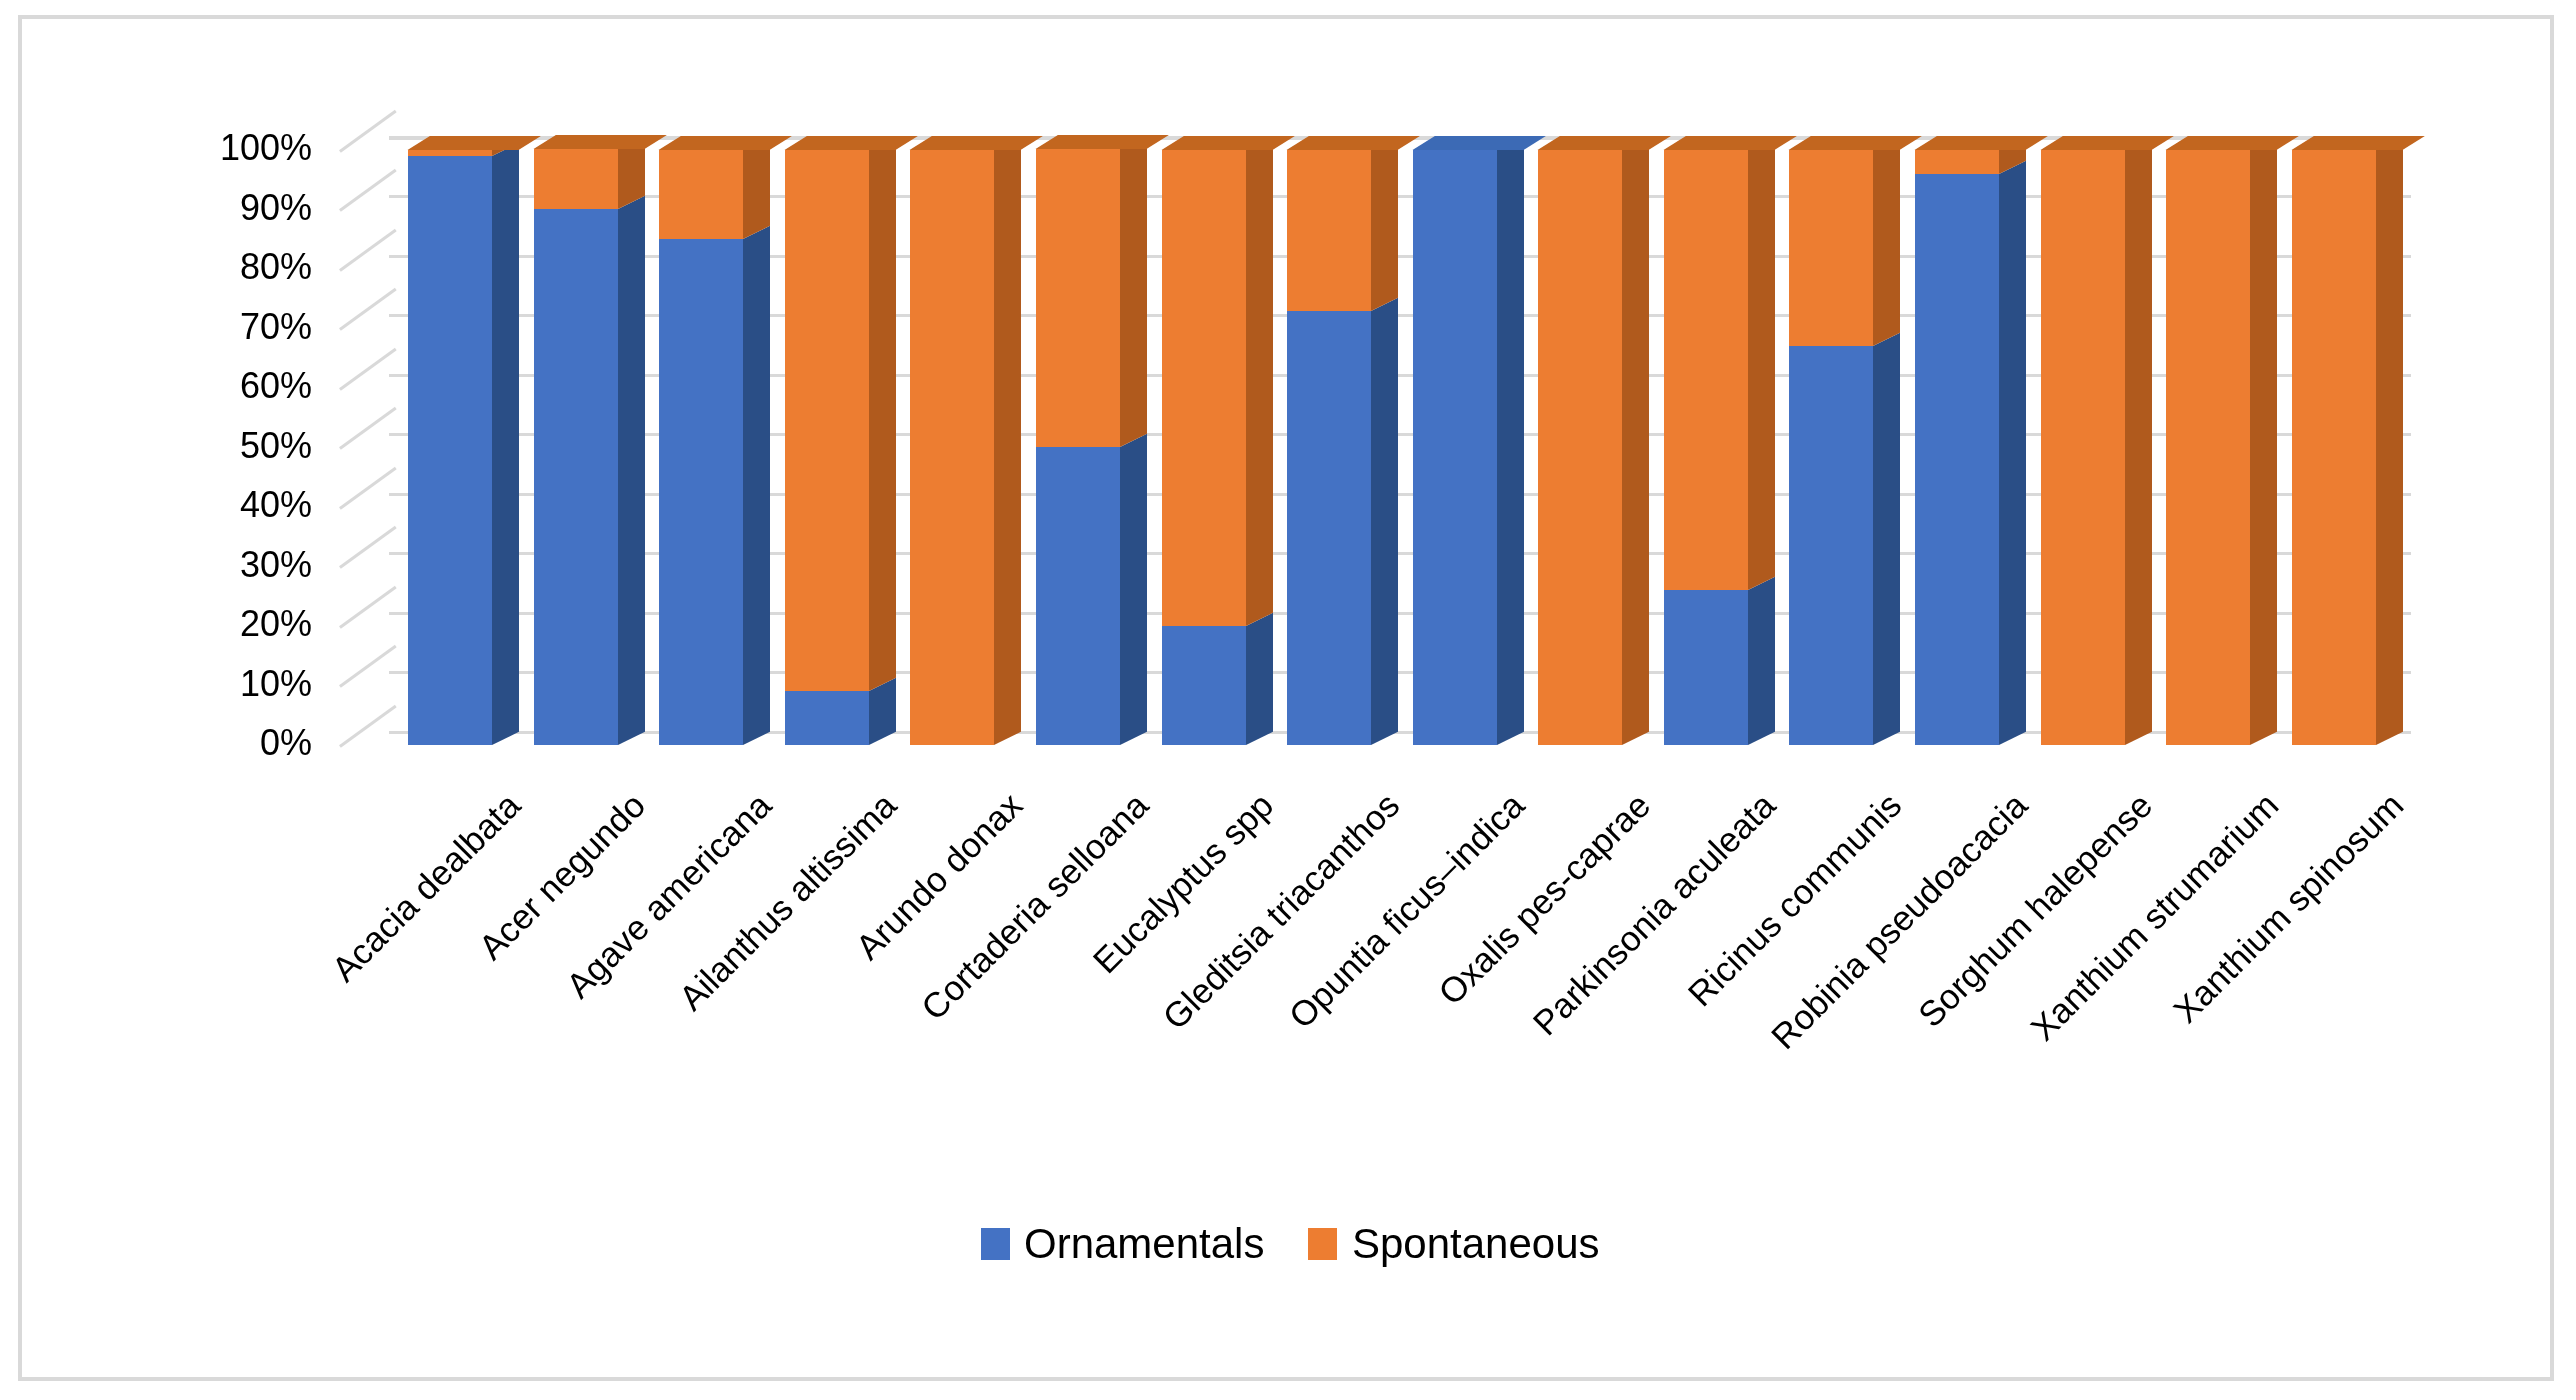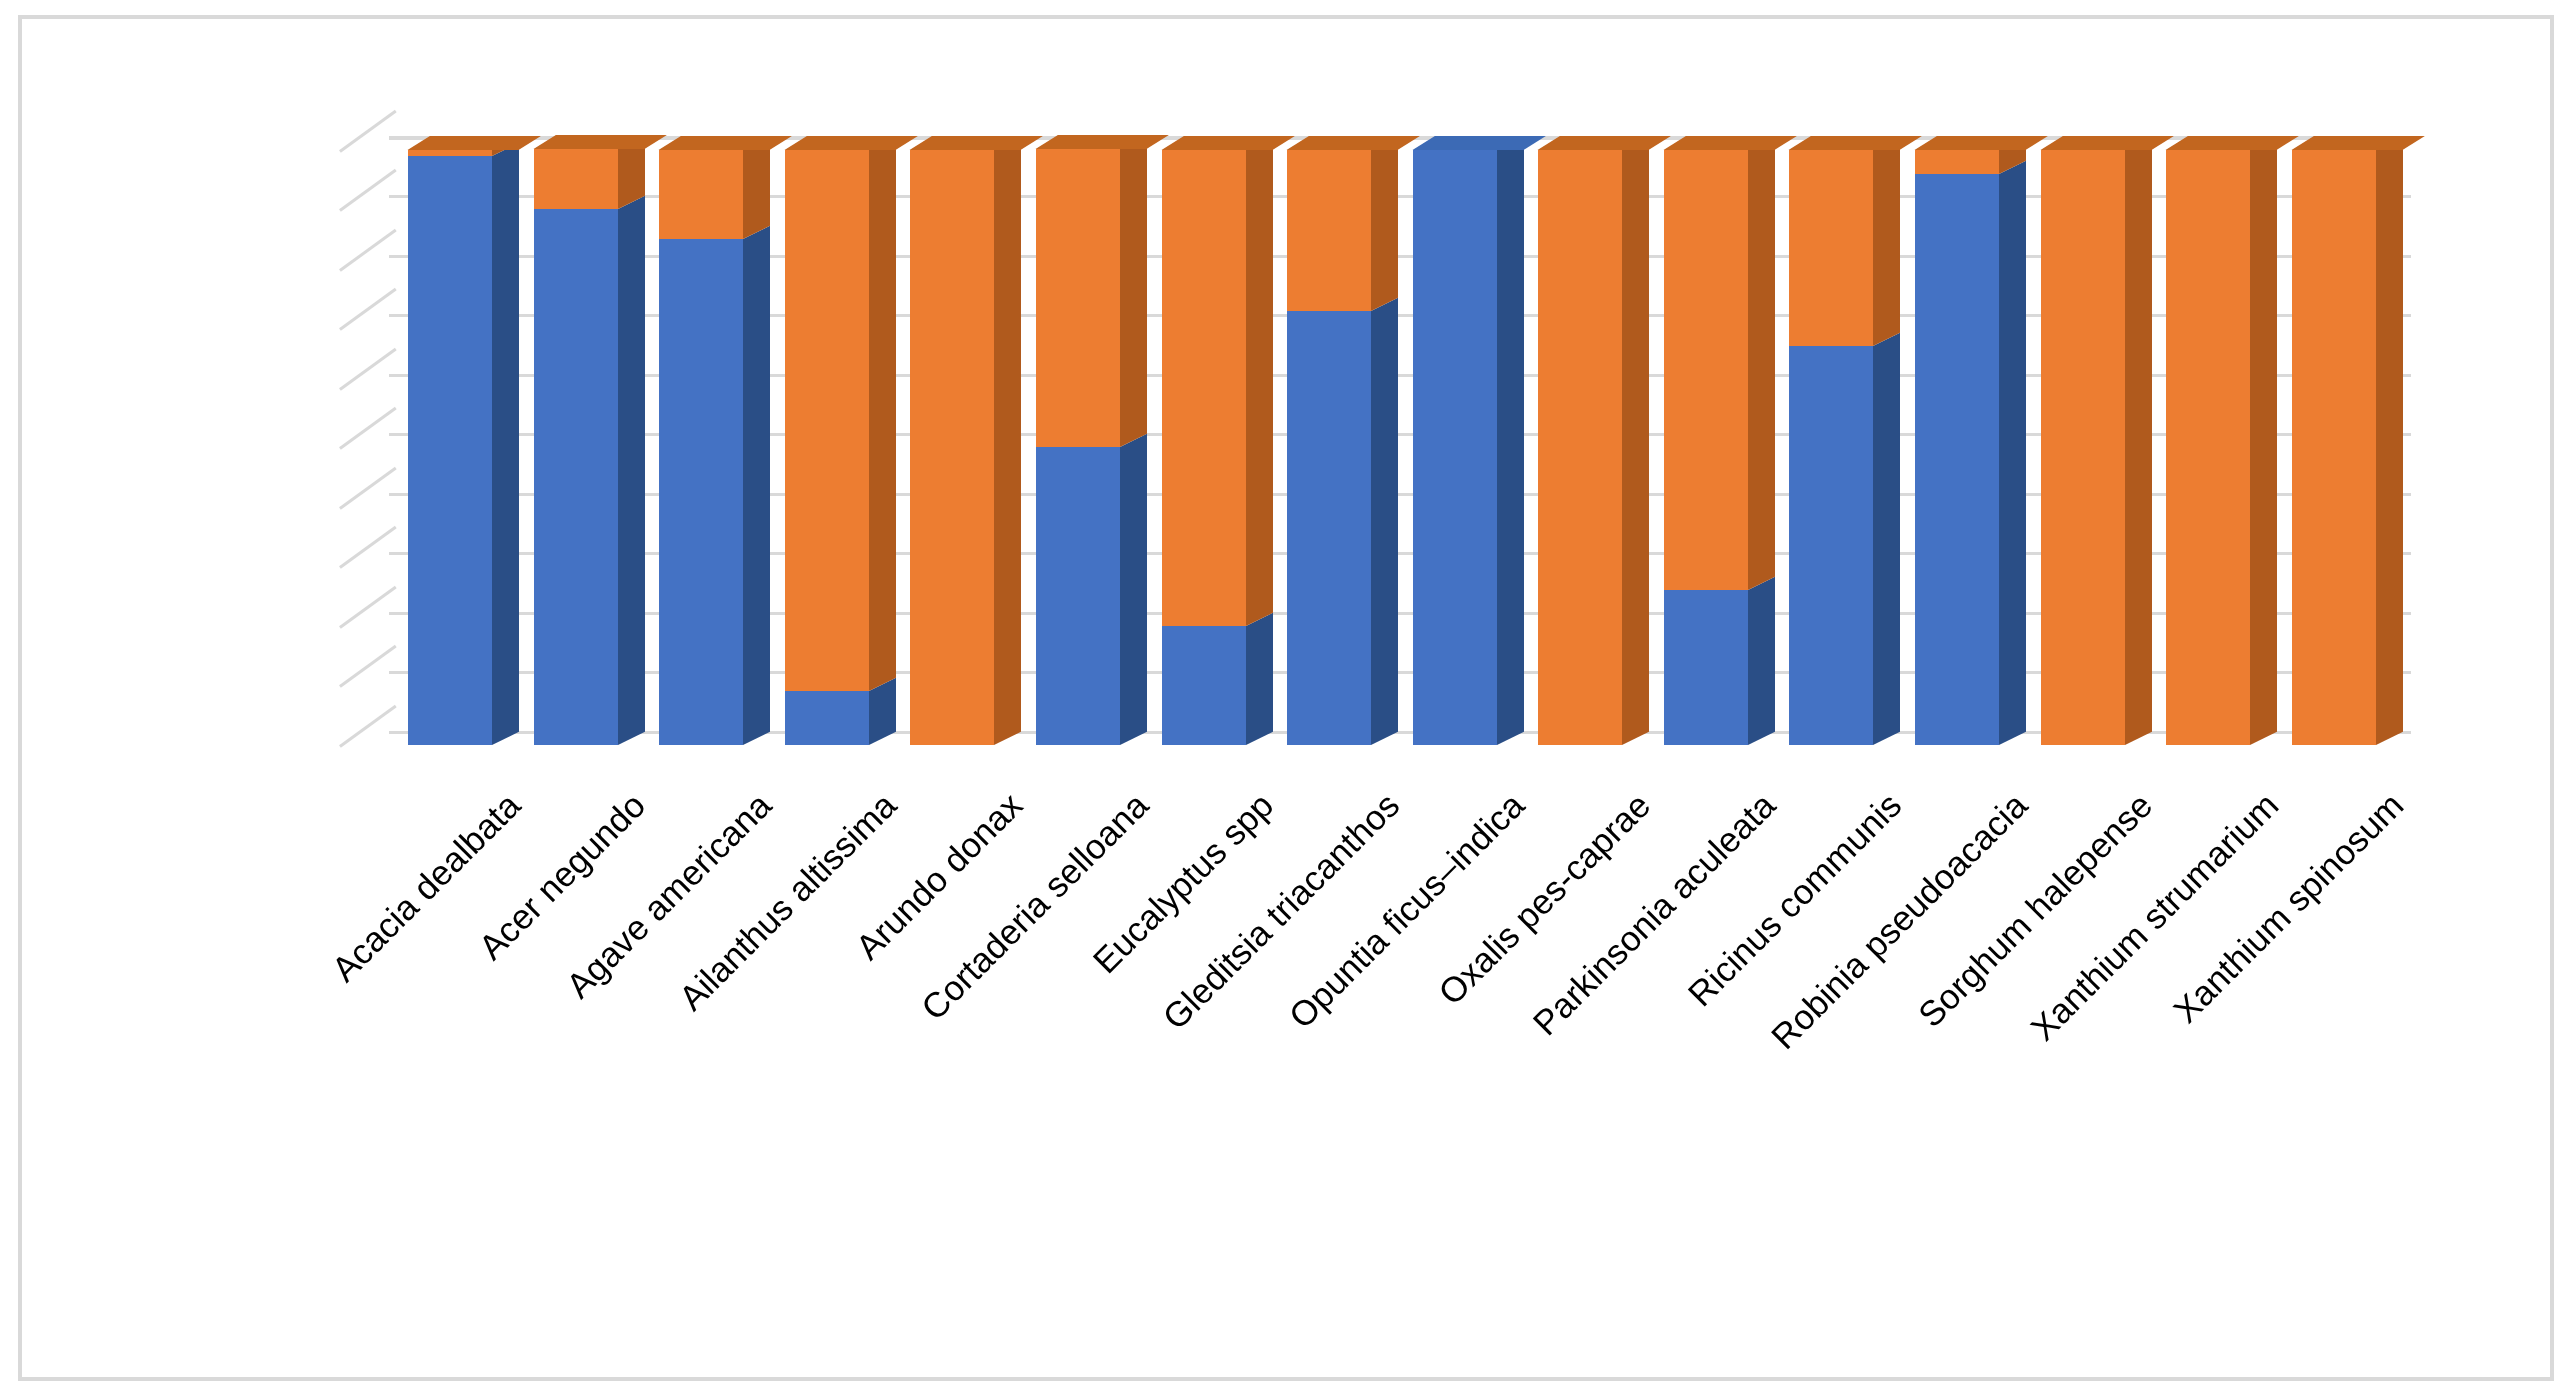--- a/index.html
+++ b/index.html
@@ -119,20 +119,33 @@
         <div class="tickdiag" style="left: 318px; top: 190px;"></div>
         <div class="tickdiag" style="left: 318px; top: 250px;"></div>
         <div class="tickdiag" style="left: 318px; top: 309px;"></div>
         <div class="tickdiag" style="left: 318px; top: 369px;"></div>
         <div class="tickdiag" style="left: 318px; top: 428px;"></div>
         <div class="tickdiag" style="left: 318px; top: 488px;"></div>
         <div class="tickdiag" style="left: 318px; top: 547px;"></div>
         <div class="tickdiag" style="left: 318px; top: 607px;"></div>
         <div class="tickdiag" style="left: 318px; top: 666px;"></div>
         <div class="tickdiag" style="left: 318px; top: 726px;"></div>
+      </div>
+    <div id="ylabels">
+        <div class="ylab" style="top: 111px;">100%</div>
+        <div class="ylab" style="top: 171px;">90%</div>
+        <div class="ylab" style="top: 230px;">80%</div>
+        <div class="ylab" style="top: 290px;">70%</div>
+        <div class="ylab" style="top: 349px;">60%</div>
+        <div class="ylab" style="top: 409px;">50%</div>
+        <div class="ylab" style="top: 468px;">40%</div>
+        <div class="ylab" style="top: 528px;">30%</div>
+        <div class="ylab" style="top: 587px;">20%</div>
+        <div class="ylab" style="top: 647px;">10%</div>
+        <div class="ylab" style="top: 706px;">0%</div>
       </div>
     <div id="bars">
         <div class="barwrap" title="Acacia dealbata" style="left: 386px; width: 84px; bottom: 640px; height: 595px;">
           <div class="bar3d" style="height: 595px;">
             <div class="seg blue" style="bottom: 0px; height: 589px;">
               <div class="face"></div>
               <div class="side"></div>
             </div>
             <div class="seg orange" style="bottom: 589px; height: 6px;">
               <div class="face"></div>
@@ -325,15 +338,25 @@
         <div class="xlab" style="left: 514px; top: 766px; width: 968px;">Opuntia ficus–indica</div>
         <div class="xlab" style="left: 640px; top: 766px; width: 968px;">Oxalis pes-caprae</div>
         <div class="xlab" style="left: 765px; top: 766px; width: 968px;">Parkinsonia aculeata</div>
         <div class="xlab" style="left: 891px; top: 766px; width: 968px;">Ricinus communis</div>
         <div class="xlab" style="left: 1017px; top: 766px; width: 968px;">Robinia pseudoacacia</div>
         <div class="xlab" style="left: 1142px; top: 766px; width: 968px;">Sorghum halepense</div>
         <div class="xlab" style="left: 1268px; top: 766px; width: 968px;">Xanthium strumarium</div>
         <div class="xlab" style="left: 1393px; top: 766px; width: 968px;">Xanthium spinosum</div>
       </div>
 
+    <div id="legend">
+        <div class="legitem">
+          <span class="swatch" style="background: rgb(68, 114, 196);"></span>
+          <span>Ornamentals</span>
+        </div>
+        <div class="legitem">
+          <span class="swatch" style="background: rgb(237, 125, 49);"></span>
+          <span>Spontaneous</span>
+        </div>
+      </div>
   </div>
 </div>
 
 
 </body></html>

